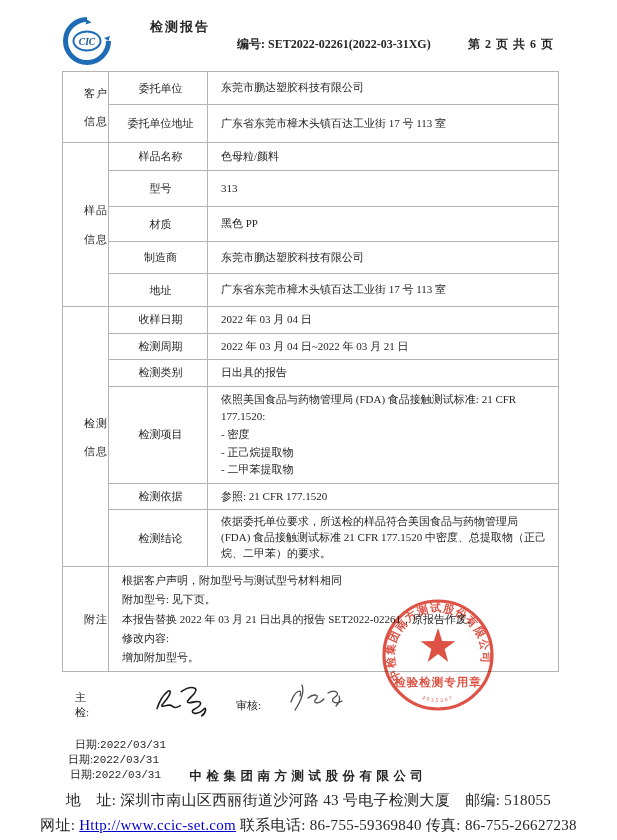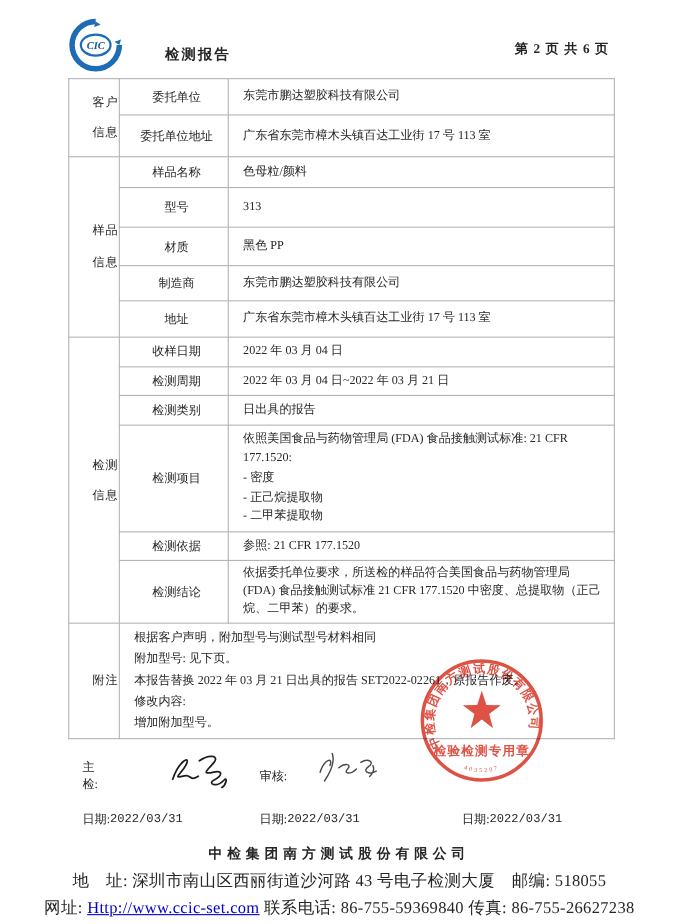--- a/index.html
+++ b/index.html
@@ -9,21 +9,21 @@
     position: relative;
     font-family: "Liberation Serif", "DejaVu Serif", serif;
     font-size: 11px;
     color: #262626;
     overflow: hidden;
   }
 
   
   .header { position: absolute; top: 14px; left: 62px; width: 500px; height: 54px; }
   .logo { position: absolute; left: 0; top: 2px; width: 50px; height: 50px; }
-  .hd-title { position: absolute; left: 88px; top: 27px; font-weight: bold; font-size: 13px; letter-spacing: 2px; }
+  .hd-title { position: absolute; left: 88px; top: 4px; font-weight: bold; font-size: 13px; letter-spacing: 2px; }
   .hd-no { position: absolute; left: 175px; top: 22px; font-weight: bold; font-size: 12px; }
   .hd-page { position: absolute; left: 406px; top: 22px; font-weight: bold; font-size: 12px; letter-spacing: 1px; white-space: nowrap; }
 
   
   table.report { position: absolute; top: 71px; left: 62px; width: 496px;
     border-collapse: collapse; table-layout: fixed; }
   table.report td { border: 1.5px solid #b4b4b4; vertical-align: middle; }
   td.sec { text-align: right; padding: 0; }
   td.sec .secname { display: inline-block; width: 28px; word-break: break-all;
     line-height: 2.55; letter-spacing: 1px; }
@@ -35,21 +35,21 @@
     mix-blend-mode: multiply; opacity: 0.88; pointer-events: none; }
 
   
   .sig-area { position: absolute; top: 682px; left: 62px; width: 500px; }
   .sig-row { display: flex; }
   .sig-block { position: relative; height: 46px; display: flex; align-items: center; }
   .sig-block.b1 { width: 168px; padding-left: 13px; gap: 32px; }
   .sig-block.b2 { width: 182px; padding-left: 6px; }
   .sig-block.b3 { width: 150px; padding-left: 8px; }
   .sig-scribble { margin-left: 14px; margin-top: -10px; }
-  .date-row { display: flex; margin-top: 9px; }
+  .date-row { display: flex; margin-top: 9px; flex-direction: column; }
   .date-block { display: flex; align-items: center; }
   .date-block.b1 { width: 168px; padding-left: 13px; }
   .date-block.b2 { width: 182px; padding-left: 6px; }
   .date-block.b3 { width: 150px; padding-left: 8px; }
   .date-val { flex: 1; text-align: left; font-family: Liberation Mono, monospace; }
 
   
   .footer { position: absolute; top: 768px; left: 0; width: 617px; text-align: center; }
   .ft-company { font-weight: bold; font-size: 12.5px; letter-spacing: 4.5px; }
   .ft-line { margin-top: 6px; font-size: 15px; letter-spacing: 0.3px; white-space: nowrap; }
@@ -60,20 +60,21 @@
 
 <div class="header">
   <svg class="logo" viewBox="0 0 50 50">
     <path d="M25 3.5 A21.5 21.5 0 1 0 46.5 25" fill="none" stroke="#1e6cb5" stroke-width="5"></path>
     <path d="M46.5 25 l-4.5 -3 l6 -2 z" fill="#1e6cb5"></path>
     <path d="M25 3.5 l4.5 3 l-6 2 z" fill="#1e6cb5"></path>
     <ellipse cx="25" cy="25" rx="13.5" ry="9.5" fill="#ffffff" stroke="#1e6cb5" stroke-width="2"></ellipse>
     <text x="25" y="28.6" text-anchor="middle" font-size="9.5" font-weight="bold" font-style="italic" font-family="Liberation Serif, serif" fill="#17578f">CIC</text>
   </svg>
   <div class="hd-title">检测报告</div>
+  <div class="hd-no"><span>编号: </span><span>SET2022-02261(2022-03-31XG)</span></div>
   <div class="hd-page">第 2 页 共 6 页</div>
 </div>
 
 <table class="report">
   <colgroup>
       <col style="width:46px">
       <col style="width:99px">
       <col style="width:351px">
     </colgroup>
 

